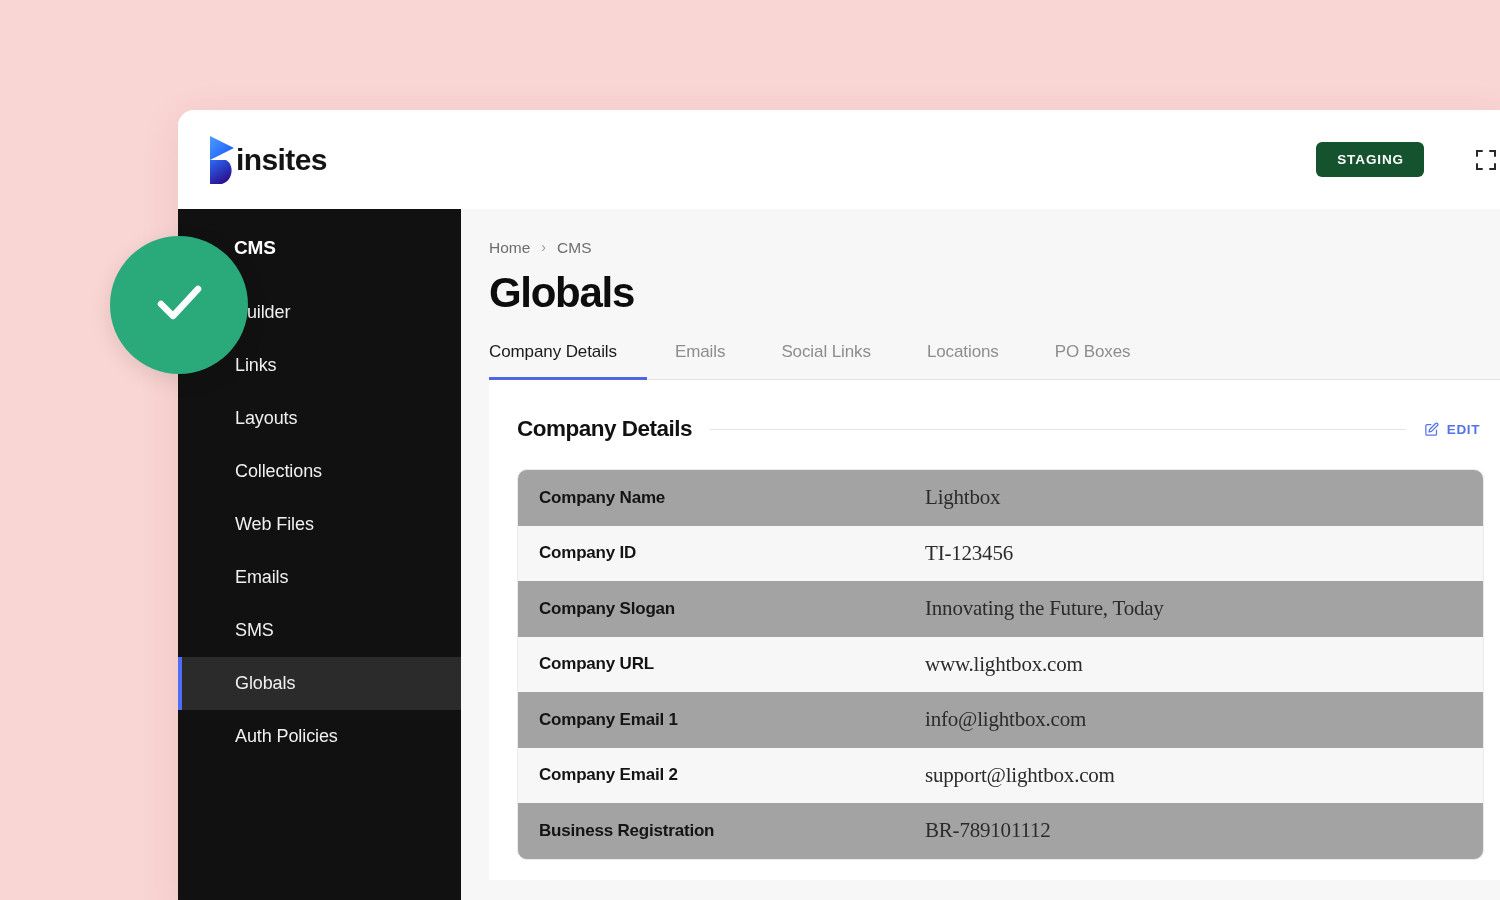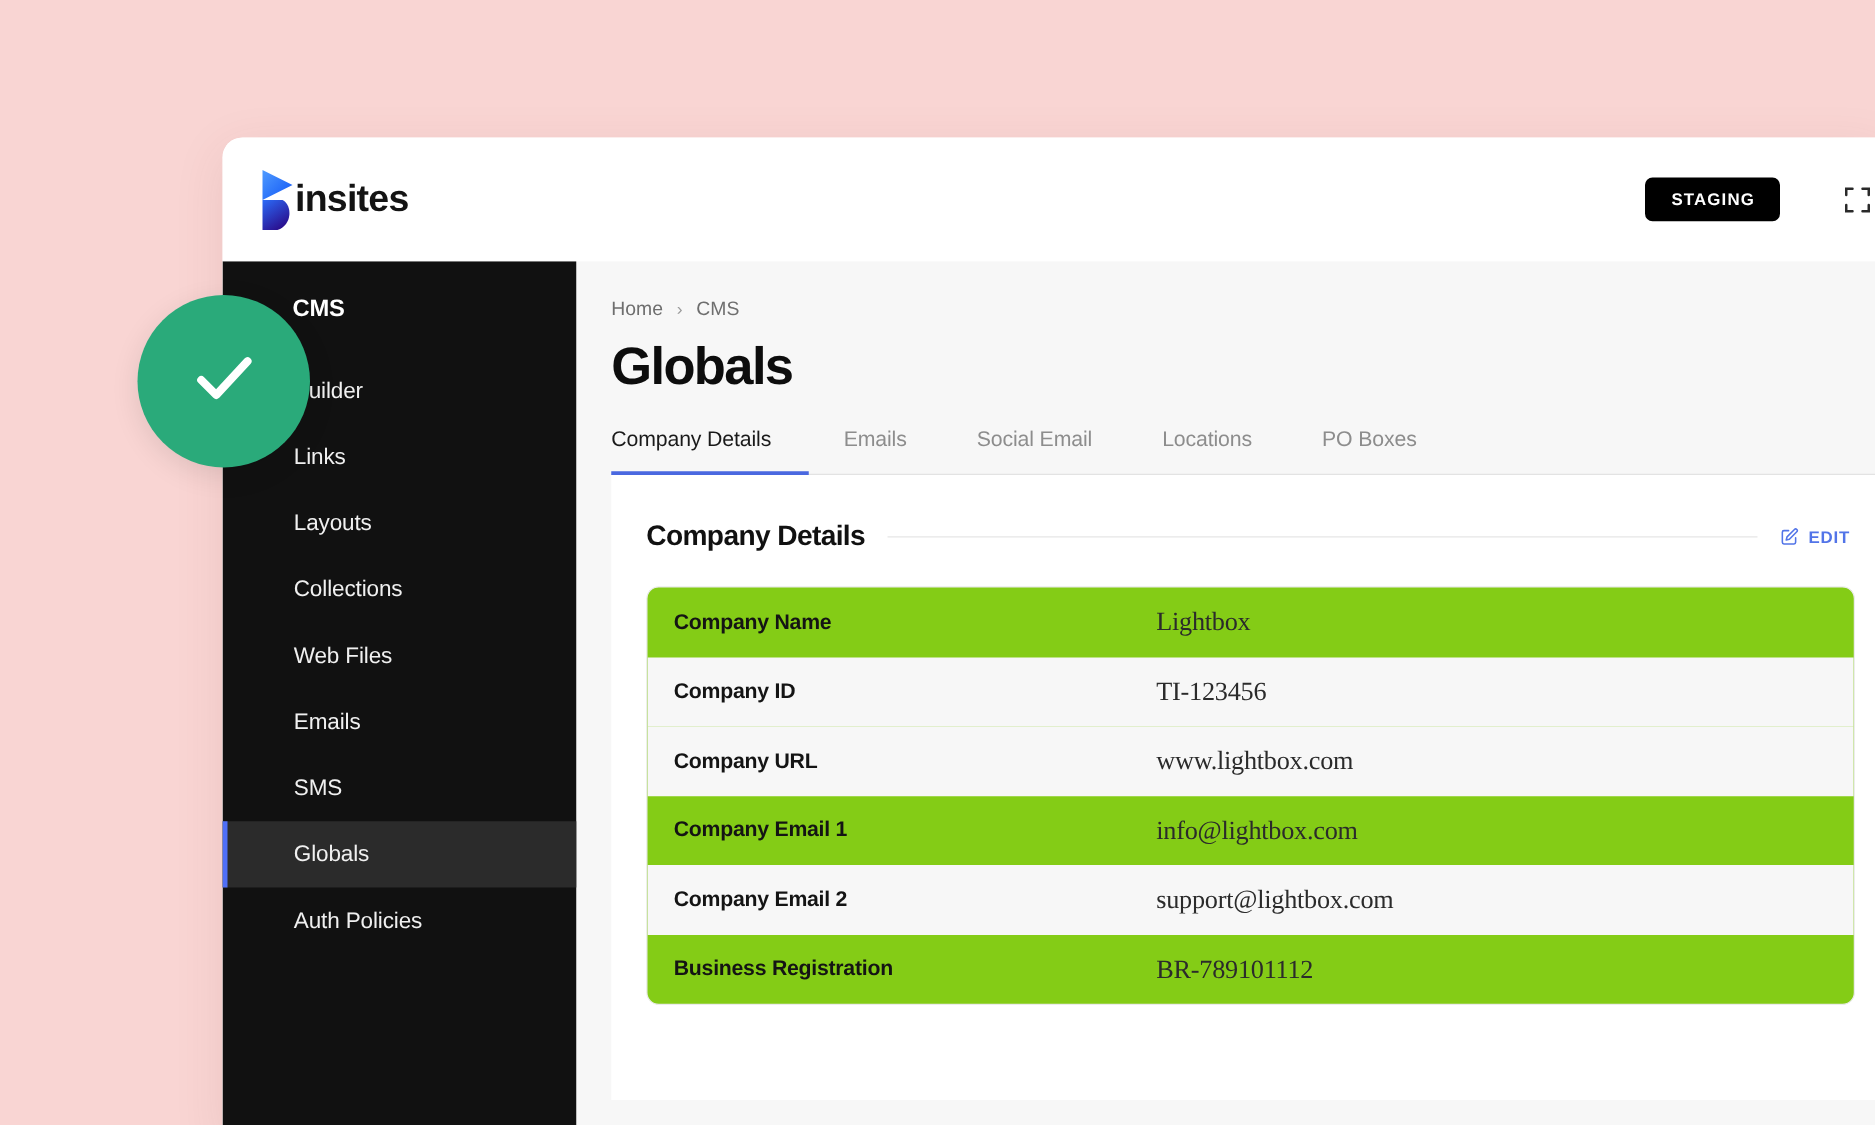--- a/index.html
+++ b/index.html
@@ -56,21 +56,21 @@
 
   .topbar-right {
     margin-left: auto;
     display: flex;
     align-items: center;
     gap: 50px;
     padding-right: 10px;
   }
 
   #staging-badge {
-    background: #000000;
+    background: #14532d;
     color: #ffffff;
     font-size: 13.5px;
     font-weight: bold;
     letter-spacing: 0.9px;
     padding: 10px 20px 10px 21px;
     border: none;
     border-radius: 6px;
     cursor: pointer;
     font-family: "Liberation Sans", sans-serif;
   }
@@ -219,21 +219,21 @@
     padding: 0 4px 0 0;
     font-family: "Liberation Sans", sans-serif;
   }
   #edit-button svg { display: block; }
 
   
   #details-table {
     border: 1px solid #ebebeb;
     border-radius: 10px;
     overflow: hidden;
-    background: #84cc16;
+    background: #a3a3a3;
   }
   .detail-row {
     display: flex;
     align-items: center;
     height: 55.5px;
     padding: 0 0 0 21px;
   }
   .detail-row.alt { background: #f7f7f7; }
   .detail-label {
     width: 386px;
@@ -343,21 +343,21 @@
       <span class="crumb">Home</span>
       <span class="sep">›</span>
       <span class="crumb">CMS</span>
     </div>
 
     <h1 id="page-title">Globals</h1>
 
     <div id="tabs">
       <div class="tab active">Company Details</div>
       <div class="tab">Emails</div>
-      <div class="tab">Social Email</div>
+      <div class="tab">Social Links</div>
       <div class="tab">Locations</div>
       <div class="tab">PO Boxes</div>
     </div>
 
     <section id="panel">
 
       <div id="section-head">
         <div id="section-title">Company Details</div>
         <div id="section-rule"></div>
         <button id="edit-button">
@@ -373,20 +373,24 @@
 
       <div id="details-table">
         <div class="detail-row">
           <div class="detail-label">Company Name</div>
           <div class="detail-value">Lightbox</div>
         </div>
         <div class="detail-row alt">
           <div class="detail-label">Company ID</div>
           <div class="detail-value">TI-123456</div>
         </div>
+        <div class="detail-row">
+          <div class="detail-label">Company Slogan</div>
+          <div class="detail-value">Innovating the Future, Today</div>
+        </div>
         <div class="detail-row alt">
           <div class="detail-label">Company URL</div>
           <div class="detail-value">www.lightbox.com</div>
         </div>
         <div class="detail-row">
           <div class="detail-label">Company Email 1</div>
           <div class="detail-value">info@lightbox.com</div>
         </div>
         <div class="detail-row alt">
           <div class="detail-label">Company Email 2</div>

